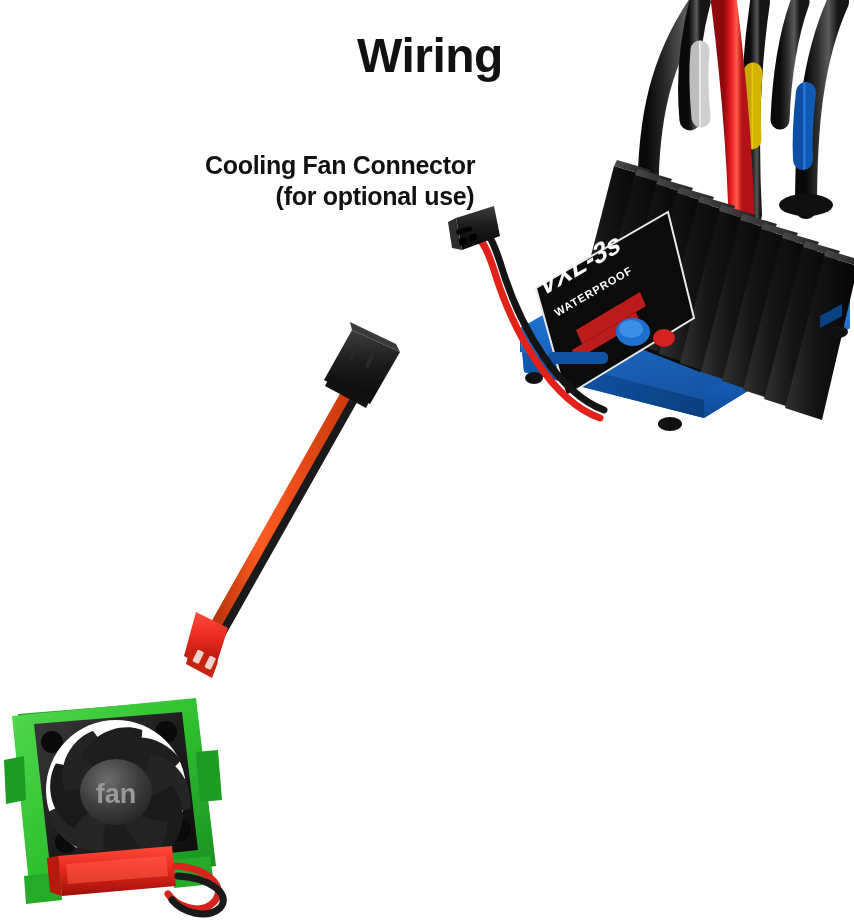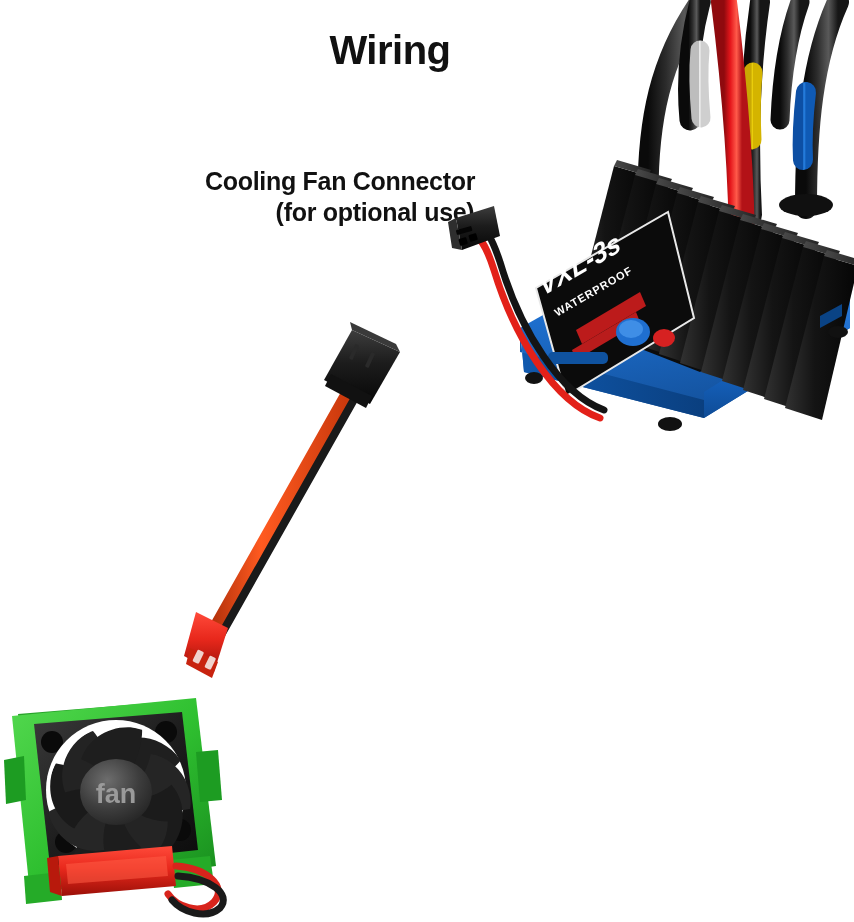--- a/index.html
+++ b/index.html
@@ -7,27 +7,26 @@
   body{
     width:854px;height:922px;position:relative;overflow:hidden;
     font-family:"Liberation Sans","DejaVu Sans",sans-serif;
     background:#ffffff;
   }
   #stage{position:absolute;left:0;top:0;width:854px;height:922px;}
 
   
   .title{
     position:absolute;left:0;top:28px;width:780px;text-align:center;
-    font-size:40px;font-weight:bold;color:#111111;letter-spacing:-0.5px;
+    font-size:48px;font-weight:bold;color:#111111;letter-spacing:-0.5px;padding-left:40px;
   }
   .callout{
     position:absolute;left:205px;top:150px;width:340px;
     font-size:25px;font-weight:bold;color:#111111;line-height:1.24;
     letter-spacing:-0.3px;
-    margin-top:16px;
   }
   .callout .l2{display:block;text-align:center;}
 
   svg.art{position:absolute;left:0;top:0;width:854px;height:922px;}
 </style>
 </head>
 <body style="background: rgb(255, 255, 255);">
 
 <div id="stage">
 

